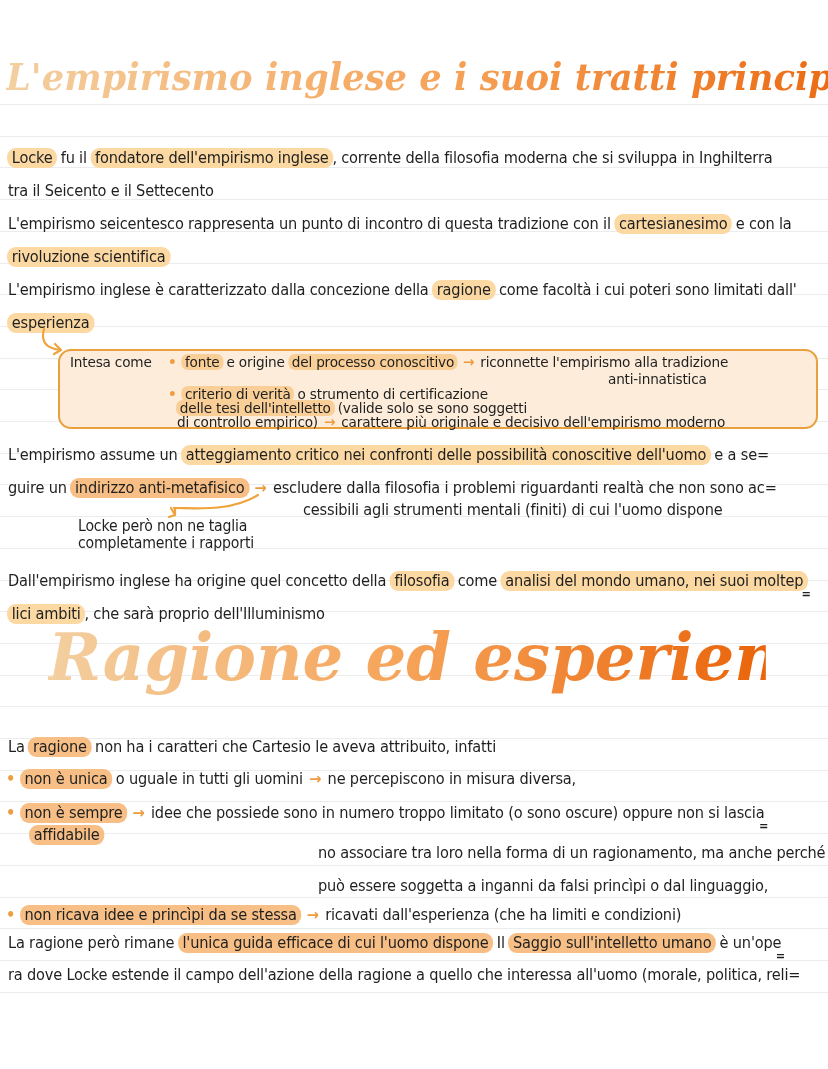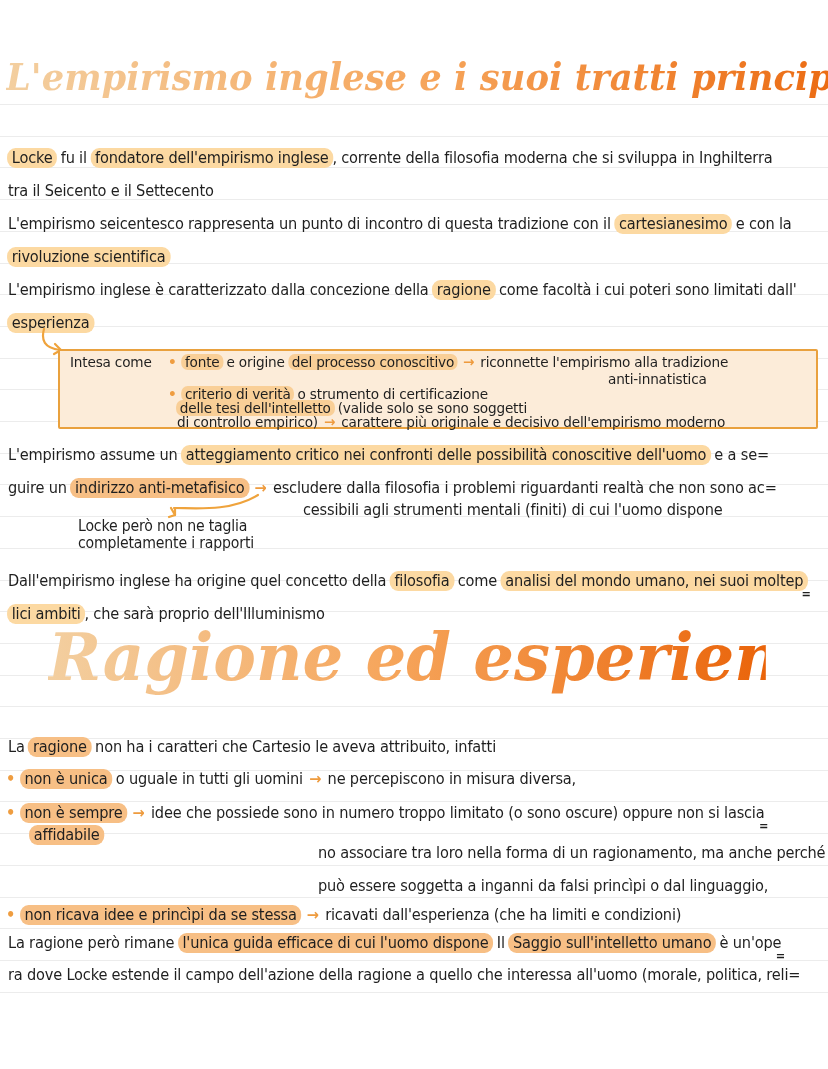--- a/index.html
+++ b/index.html
@@ -25,21 +25,21 @@
     font-family:"DejaVu Serif",serif;font-style:italic;font-weight:bold;
     background:linear-gradient(90deg,#f3cfa0 0%,#f6a55b 48%,#ea640a 100%);
     -webkit-background-clip:text;background-clip:text;
     -webkit-text-fill-color:transparent;color:transparent;
     text-shadow:none;white-space:nowrap;
   }
   .title1{position:absolute;top:54px;left:6px;font-size:38px;transform:scaleX(0.93);transform-origin:0 0;}
   .title2{position:absolute;top:618px;left:48px;width:740px;font-size:66px;text-align:center;transform:scaleX(0.97);transform-origin:0 0;}
   .notebox{
     position:absolute;left:58px;top:349px;width:760px;height:80px;
-    background:#fcecd9;border:2px solid #e9a13e;border-radius:2px;box-sizing:border-box;
+    background:#fcecd9;border:2px solid #e9a13e;border-radius:13px;box-sizing:border-box;
   }
   .boxline{
     position:absolute;white-space:nowrap;font-size:14.5px;letter-spacing:-0.2px;
     transform:scaleX(0.94);transform-origin:0 0;line-height:16px;
   }
   .boxline .hl{background:#f9cf97;border-radius:7px;padding:0 4px;}
   .notetext{position:absolute;white-space:nowrap;font-size:15px;letter-spacing:-0.2px;line-height:17px;transform:scaleX(0.94);transform-origin:0 0;}
   .arrow-svg{position:absolute;}
 </style>
 </head>

